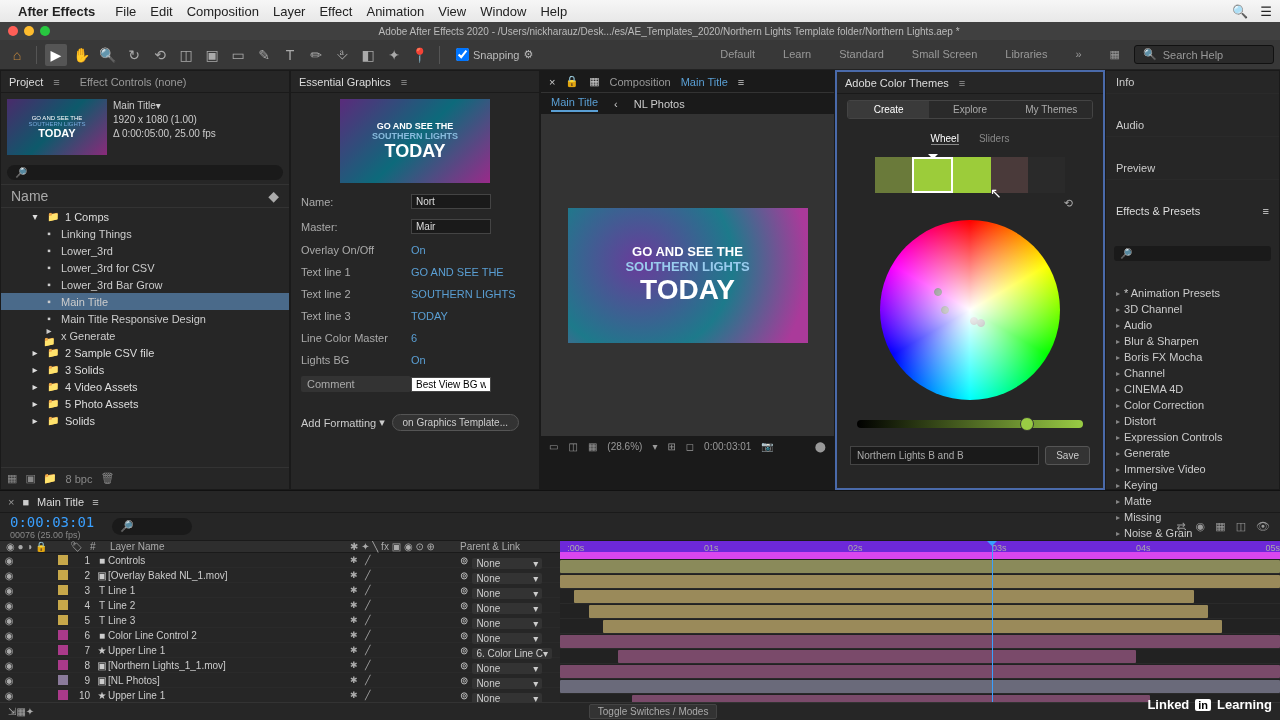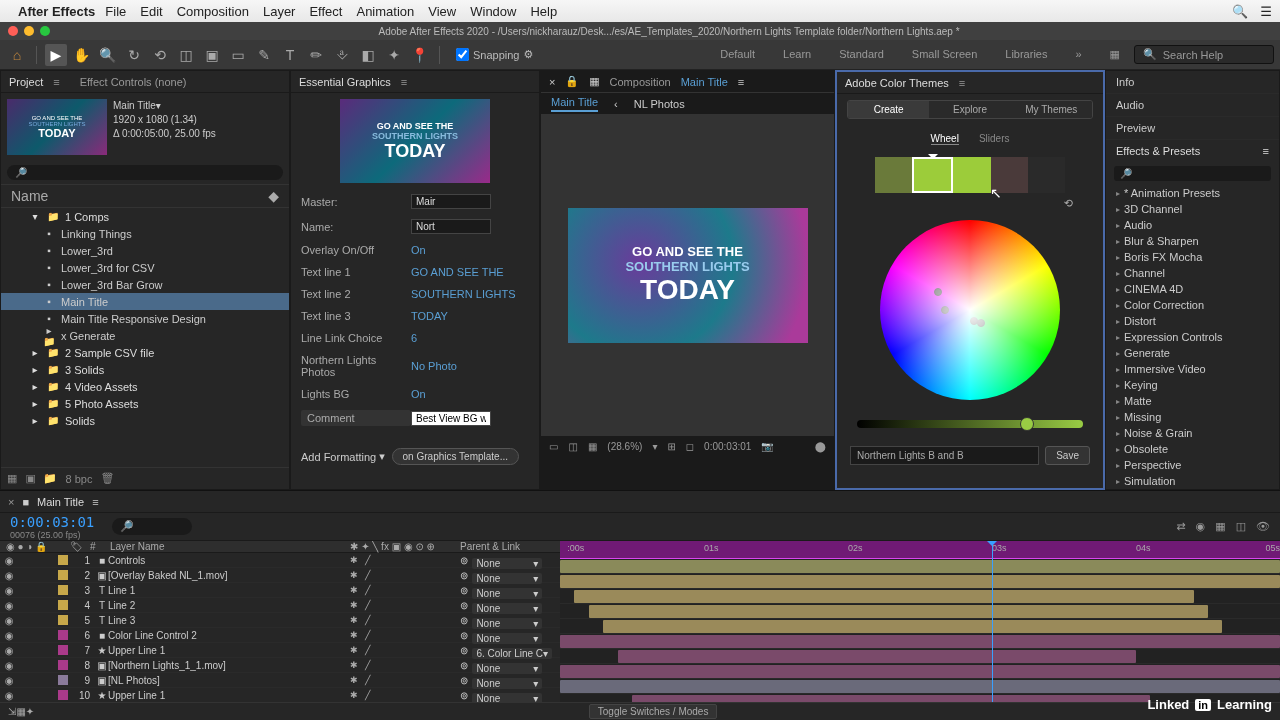--- a/index.html
+++ b/index.html
@@ -1,21 +1,21 @@
 <!DOCTYPE html>
 <html><head>
 <meta charset="utf-8">
 <style>
   * { margin: 0; padding: 0; box-sizing: border-box; font-family: -apple-system, "Helvetica Neue", Arial, sans-serif; }
   body { background: #1e1e1e; color: #ccc; font-size: 11px; overflow: hidden; width: 1280px; height: 720px; }
   
   
   .menubar { height: 22px; background: linear-gradient(#f6f6f6,#e8e8e8); display: flex; align-items: center; padding: 0 8px; color: #222; font-size: 13px; }
   .menubar .apple { margin-right: 10px; font-size: 14px; }
-  .menubar .app { font-weight: 600; margin-right: 10px; }
+  .menubar .app { font-weight: 600; margin-right: 20px; }
   .menubar .m { margin-right: 14px; }
   .menubar .spacer { flex: 1; }
   .menubar .right { display: flex; gap: 12px; align-items: center; }
   
   
   .titlebar { height: 18px; background: #404040; color: #bbb; font-size: 10px; display:flex; align-items:center; }
   .traffic { display:flex; gap:6px; padding:0 8px; }
   .tl { width:10px; height:10px; border-radius:50%; }
   .tl.r{background:#ff5f57;} .tl.y{background:#febc2e;} .tl.g{background:#28c840;}
   .titlebar .title-text{flex:1; text-align:center; white-space:nowrap; overflow:hidden; text-overflow:ellipsis;}
@@ -98,21 +98,21 @@
   .ct-wheel{width:180px;height:180px;border-radius:50%;margin:10px auto;position:relative;background:conic-gradient(red,yellow,lime,cyan,blue,magenta,red);}
   .ct-wheel::after{content:'';position:absolute;inset:0;border-radius:50%;background:radial-gradient(circle,#fff 0%,transparent 70%);}
   .ct-dot{position:absolute;width:8px;height:8px;border-radius:50%;background:#333;border:1px solid #222;}
   .ct-slider{height:8px;margin:10px 20px;background:linear-gradient(to right,#000,#9c4);border-radius:4px;position:relative;}
   .ct-slider .thumb{position:absolute;top:-3px;left:72%;width:14px;height:14px;border-radius:50%;background:#9c4;border:1px solid #333;}
   .ct-save{display:flex;margin:8px 13px;gap:6px;}
   .ct-save input{flex:1;background:#1a1a1a;border:1px solid #444;padding:3px 6px;color:#aaa;font-size:10px;}
   .ct-save button{background:#333;border:1px solid #555;color:#ccc;padding:2px 10px;border-radius:3px;font-size:10px;}
   
   
-  .rightbar{width:175px;}
+  .rightbar{width:175px;gap:20px;}
   .rb-item{padding:5px 10px;font-size:11px;color:#ccc;border-bottom:1px solid #2a2a2a;}
   .rb-header{padding:5px 10px;font-size:11px;color:#ddd;font-weight:500;display:flex;justify-content:space-between;}
   .rb-search{margin:4px 8px;background:#1a1a1a;border-radius:3px;padding:2px 6px;color:#888;font-size:10px;}
   .rb-cat{padding:2px 10px;font-size:11px;color:#ccc;display:flex;align-items:center;gap:4px;}
   .rb-cat .chev{font-size:8px;color:#888;}
   
   
   .timeline{height:230px;background:#262626;border-top:1px solid #111;display:flex;flex-direction:column;}
   .tl-header{height:22px;display:flex;align-items:center;padding:0 8px;gap:8px;border-bottom:1px solid #1a1a1a;}
   .tl-header .close{color:#999;}
@@ -129,21 +129,21 @@
   .layer-row{height:15px;display:flex;align-items:center;font-size:10px;border-bottom:1px solid #2a2a2a;}
   .layer-row .eye{width:10px;text-align:center;color:#aaa;margin-left:4px;}
   .layer-row .dots{width:40px;}
   .layer-row .color{width:10px;height:10px;margin:0 4px;}
   .layer-row .num{width:18px;text-align:right;color:#ccc;margin-right:6px;}
   .layer-row .ico{width:12px;text-align:center;}
   .layer-row .name{flex:1;color:#ccc;white-space:nowrap;overflow:hidden;}
   .layer-row .switches{width:110px;color:#aaa;font-size:9px;}
   .layer-row .parent{width:100px;display:flex;align-items:center;gap:4px;}
   .layer-row .parent .dd{background:#333;padding:0 4px;border-radius:2px;min-width:70px;display:flex;justify-content:space-between;margin-top:6px;}
-  .ruler{height:18px;background:#701a75;position:relative;border-bottom:1px solid #d946ef;}
+  .ruler{height:18px;background:#6d28d9;position:relative;border-bottom:7px solid #d946ef;}
   .ruler .tick{position:absolute;top:2px;font-size:9px;color:#aaa;}
   .playhead{position:absolute;top:0;bottom:0;width:1px;background:#3aa0ff;left:60%;}
   .playhead::before{content:'';position:absolute;top:0;left:-5px;border:5px solid transparent;border-top-color:#3aa0ff;}
   .track{height:15px;border-bottom:1px solid #2a2a2a;position:relative;}
   .bar{position:absolute;top:1px;height:13px;border-radius:1px;}
   .tl-footer{height:18px;border-top:1px solid #333;display:flex;align-items:center;padding:0 8px;font-size:10px;color:#aaa;}
   .toggle-btn{background:#333;border:1px solid #444;padding:1px 8px;border-radius:2px;margin:0 auto;}
   
   .linkedin{position:absolute;right:8px;bottom:8px;color:#fff;font-size:13px;font-weight:600;display:flex;align-items:center;gap:6px;}
   .linkedin .in{background:#fff;color:#000;padding:0 3px;border-radius:2px;font-size:11px;font-weight:700;}
@@ -229,21 +229,21 @@
     </div>
     <div class="panel-body">
       <div class="proj-header">
         <div class="proj-thumb">
           <div class="l1">GO AND SEE THE</div>
           <div class="l2">SOUTHERN LIGHTS</div>
           <div class="l3">TODAY</div>
         </div>
         <div class="proj-meta">
           <span class="name">Main Title</span>▾<br>
-          <span>1920 x 1080 (1.34)</span><br>
+          <span>1920 x 1080 (1.00)</span><br>
           <span>Δ 0:00:05:00, 25.00 fps</span>
         </div>
       </div>
       <div class="proj-search">🔎</div>
       <div class="proj-list">
         <div class="proj-col-header">
           <span>Name</span>
           <span>◆</span>
         </div>
         <div id="proj-tree">
@@ -335,51 +335,47 @@
       <span class="panel-tab active">Essential Graphics</span>
       <span>≡</span>
     </div>
     <div class="panel-body">
       <div class="eg-thumb">
         <div class="l1">GO AND SEE THE</div>
         <div class="l2">SOUTHERN LIGHTS</div>
         <div class="l3">TODAY</div>
       </div>
       <div class="eg-row">
+        <span class="lbl">Name:</span>
+        <input value="Nort" style="">
+      </div>
+      <div class="eg-row">
         <span class="lbl">Master:</span>
         <input value="Mair" style="">
-      </div>
-      <div class="eg-row">
-        <span class="lbl">Name:</span>
-        <input value="Nort" style="">
       </div>
       <div id="eg-props">
           <div class="eg-row">
             <span class="lbl">Overlay On/Off</span>
             <span class="val">On</span>
           </div>
           <div class="eg-row">
             <span class="lbl">Text line 1</span>
             <span class="val">GO AND SEE THE</span>
           </div>
           <div class="eg-row">
             <span class="lbl">Text line 2</span>
             <span class="val">SOUTHERN LIGHTS</span>
           </div>
           <div class="eg-row">
             <span class="lbl">Text line 3</span>
             <span class="val">TODAY</span>
           </div>
           <div class="eg-row">
-            <span class="lbl">Line Link Choice</span>
+            <span class="lbl">Line Color Master</span>
             <span class="val">6</span>
-          </div>
-          <div class="eg-row">
-            <span class="lbl">Northern Lights Photos</span>
-            <span class="val">No Photo</span>
           </div>
           <div class="eg-row">
             <span class="lbl">Lights BG</span>
             <span class="val">On</span>
           </div>
         </div>
       <div class="eg-row">
         <span class="lbl" style="background:#333;padding:2px 6px;border-radius:2px">Comment</span>
         <input style="background: rgb(255, 255, 255); color: rgb(0, 0, 0);" value="Best View BG with">
       </div>

